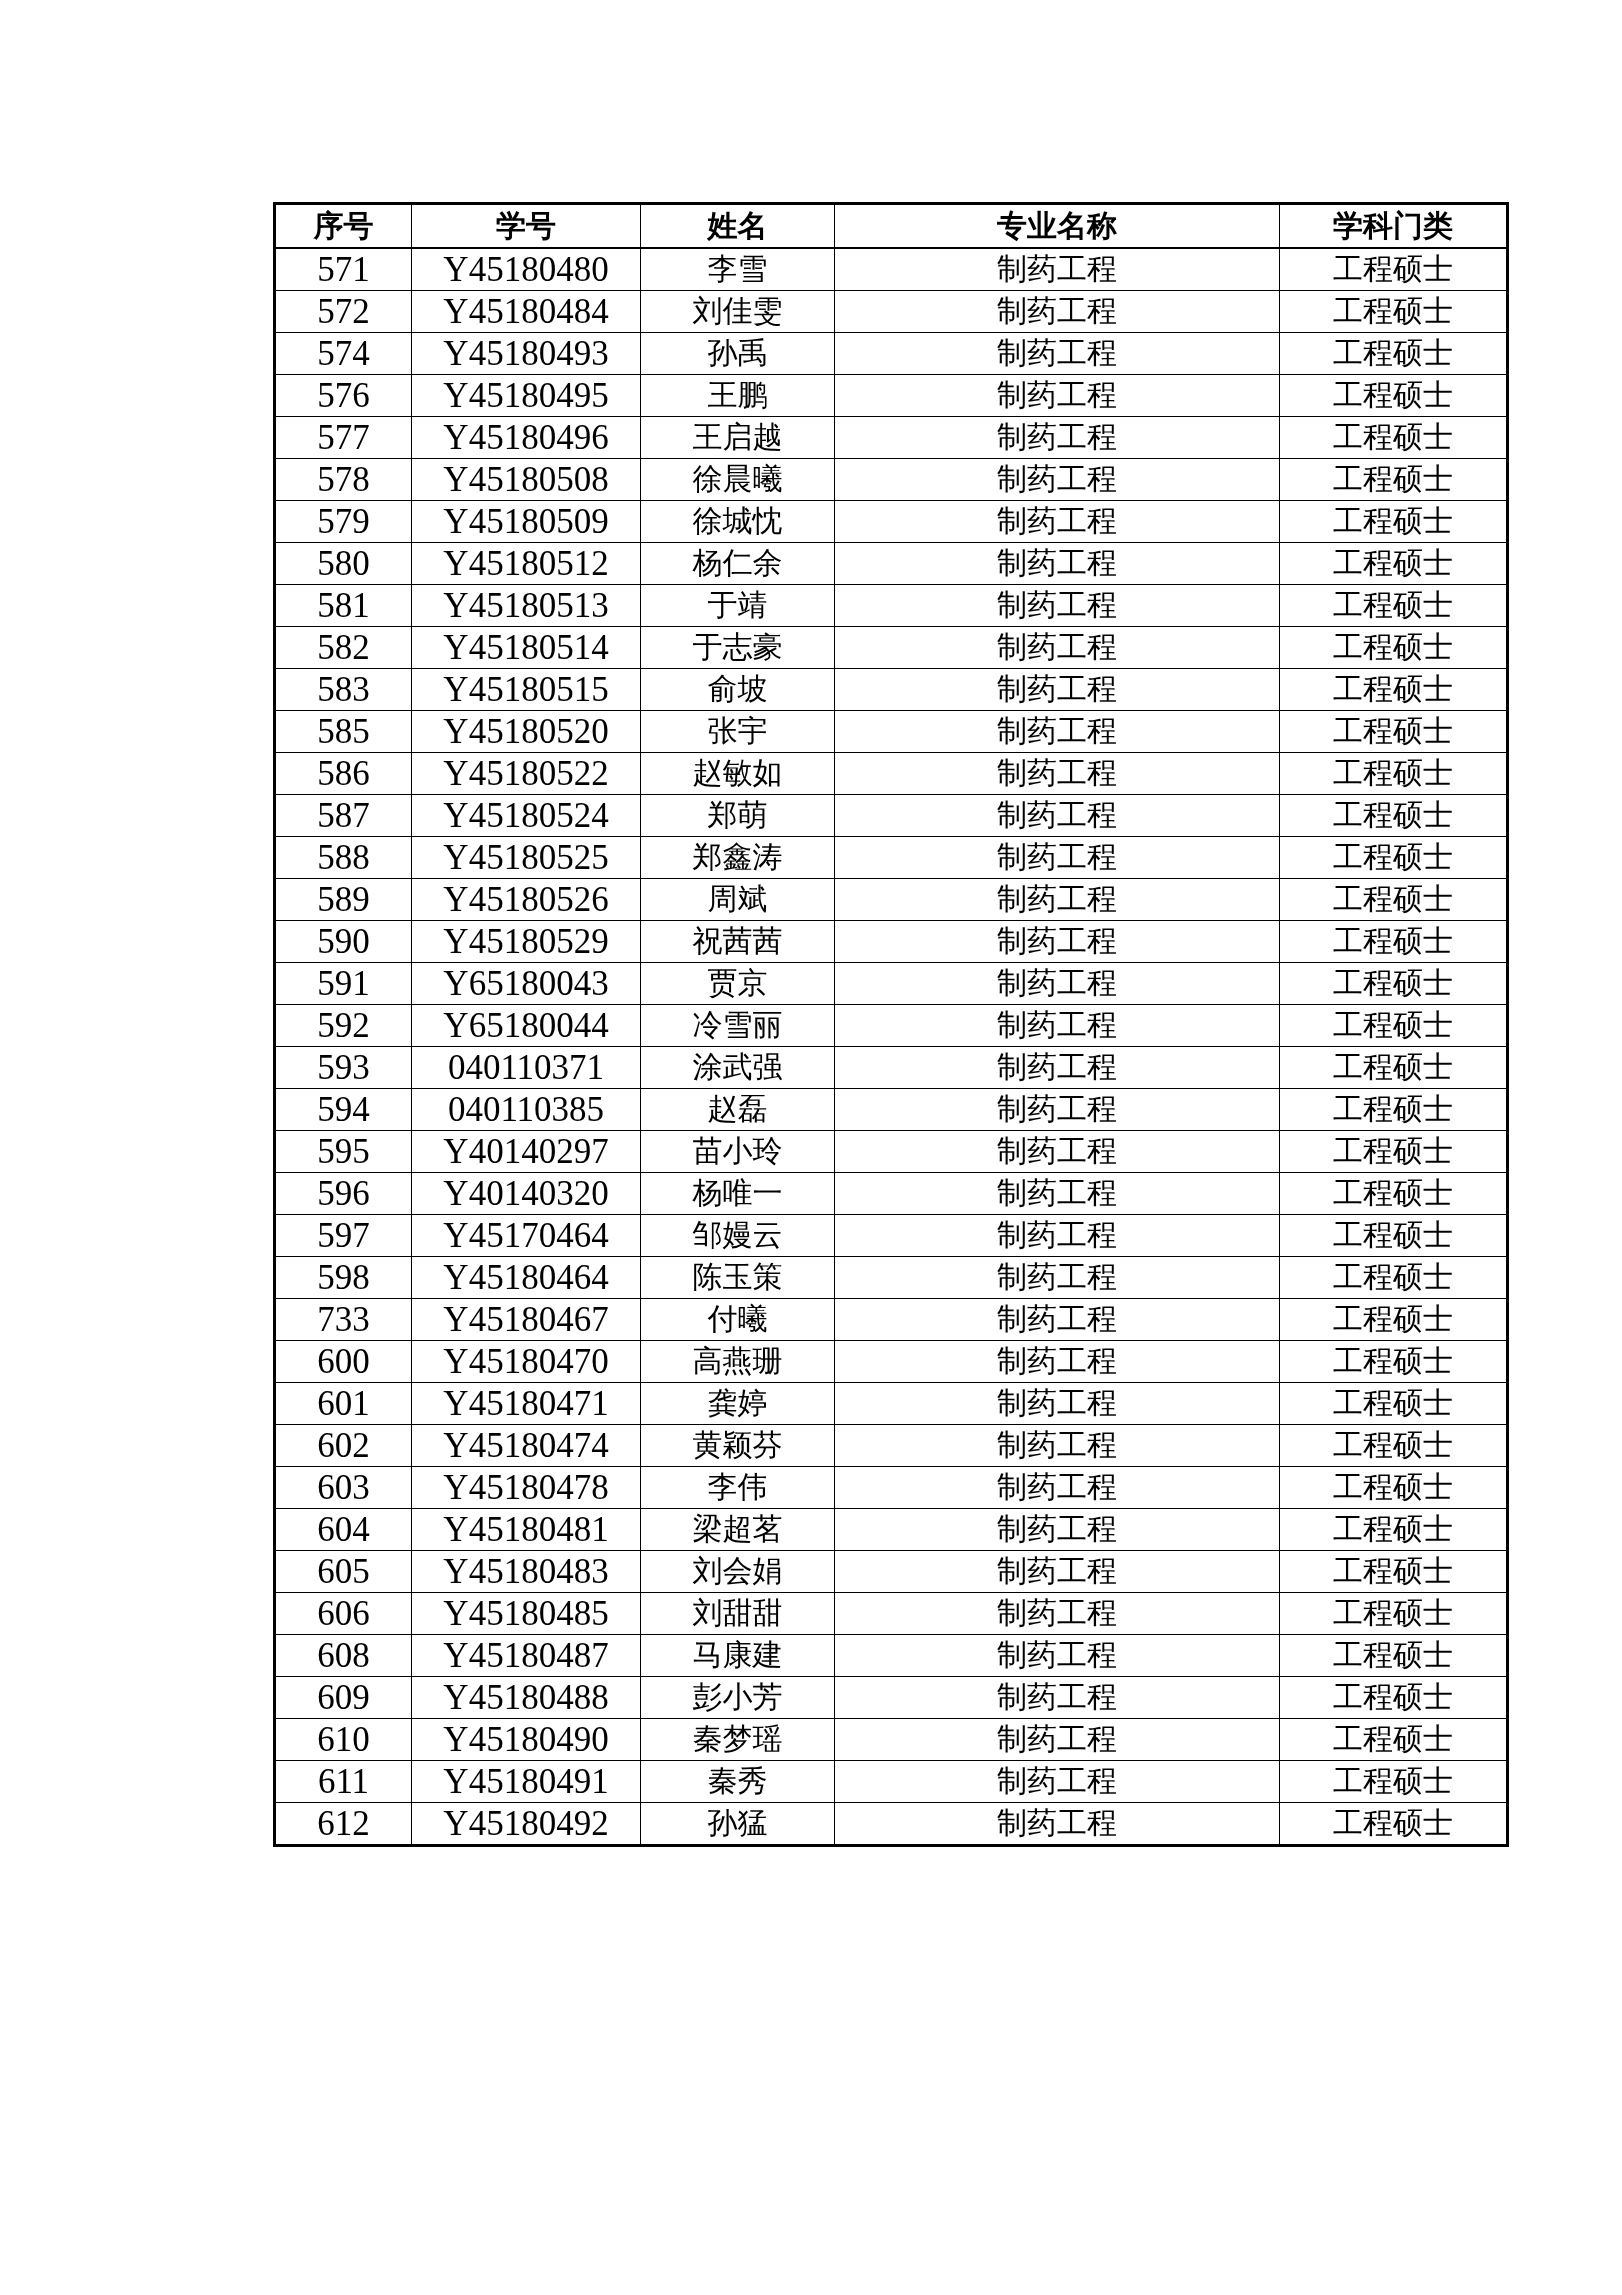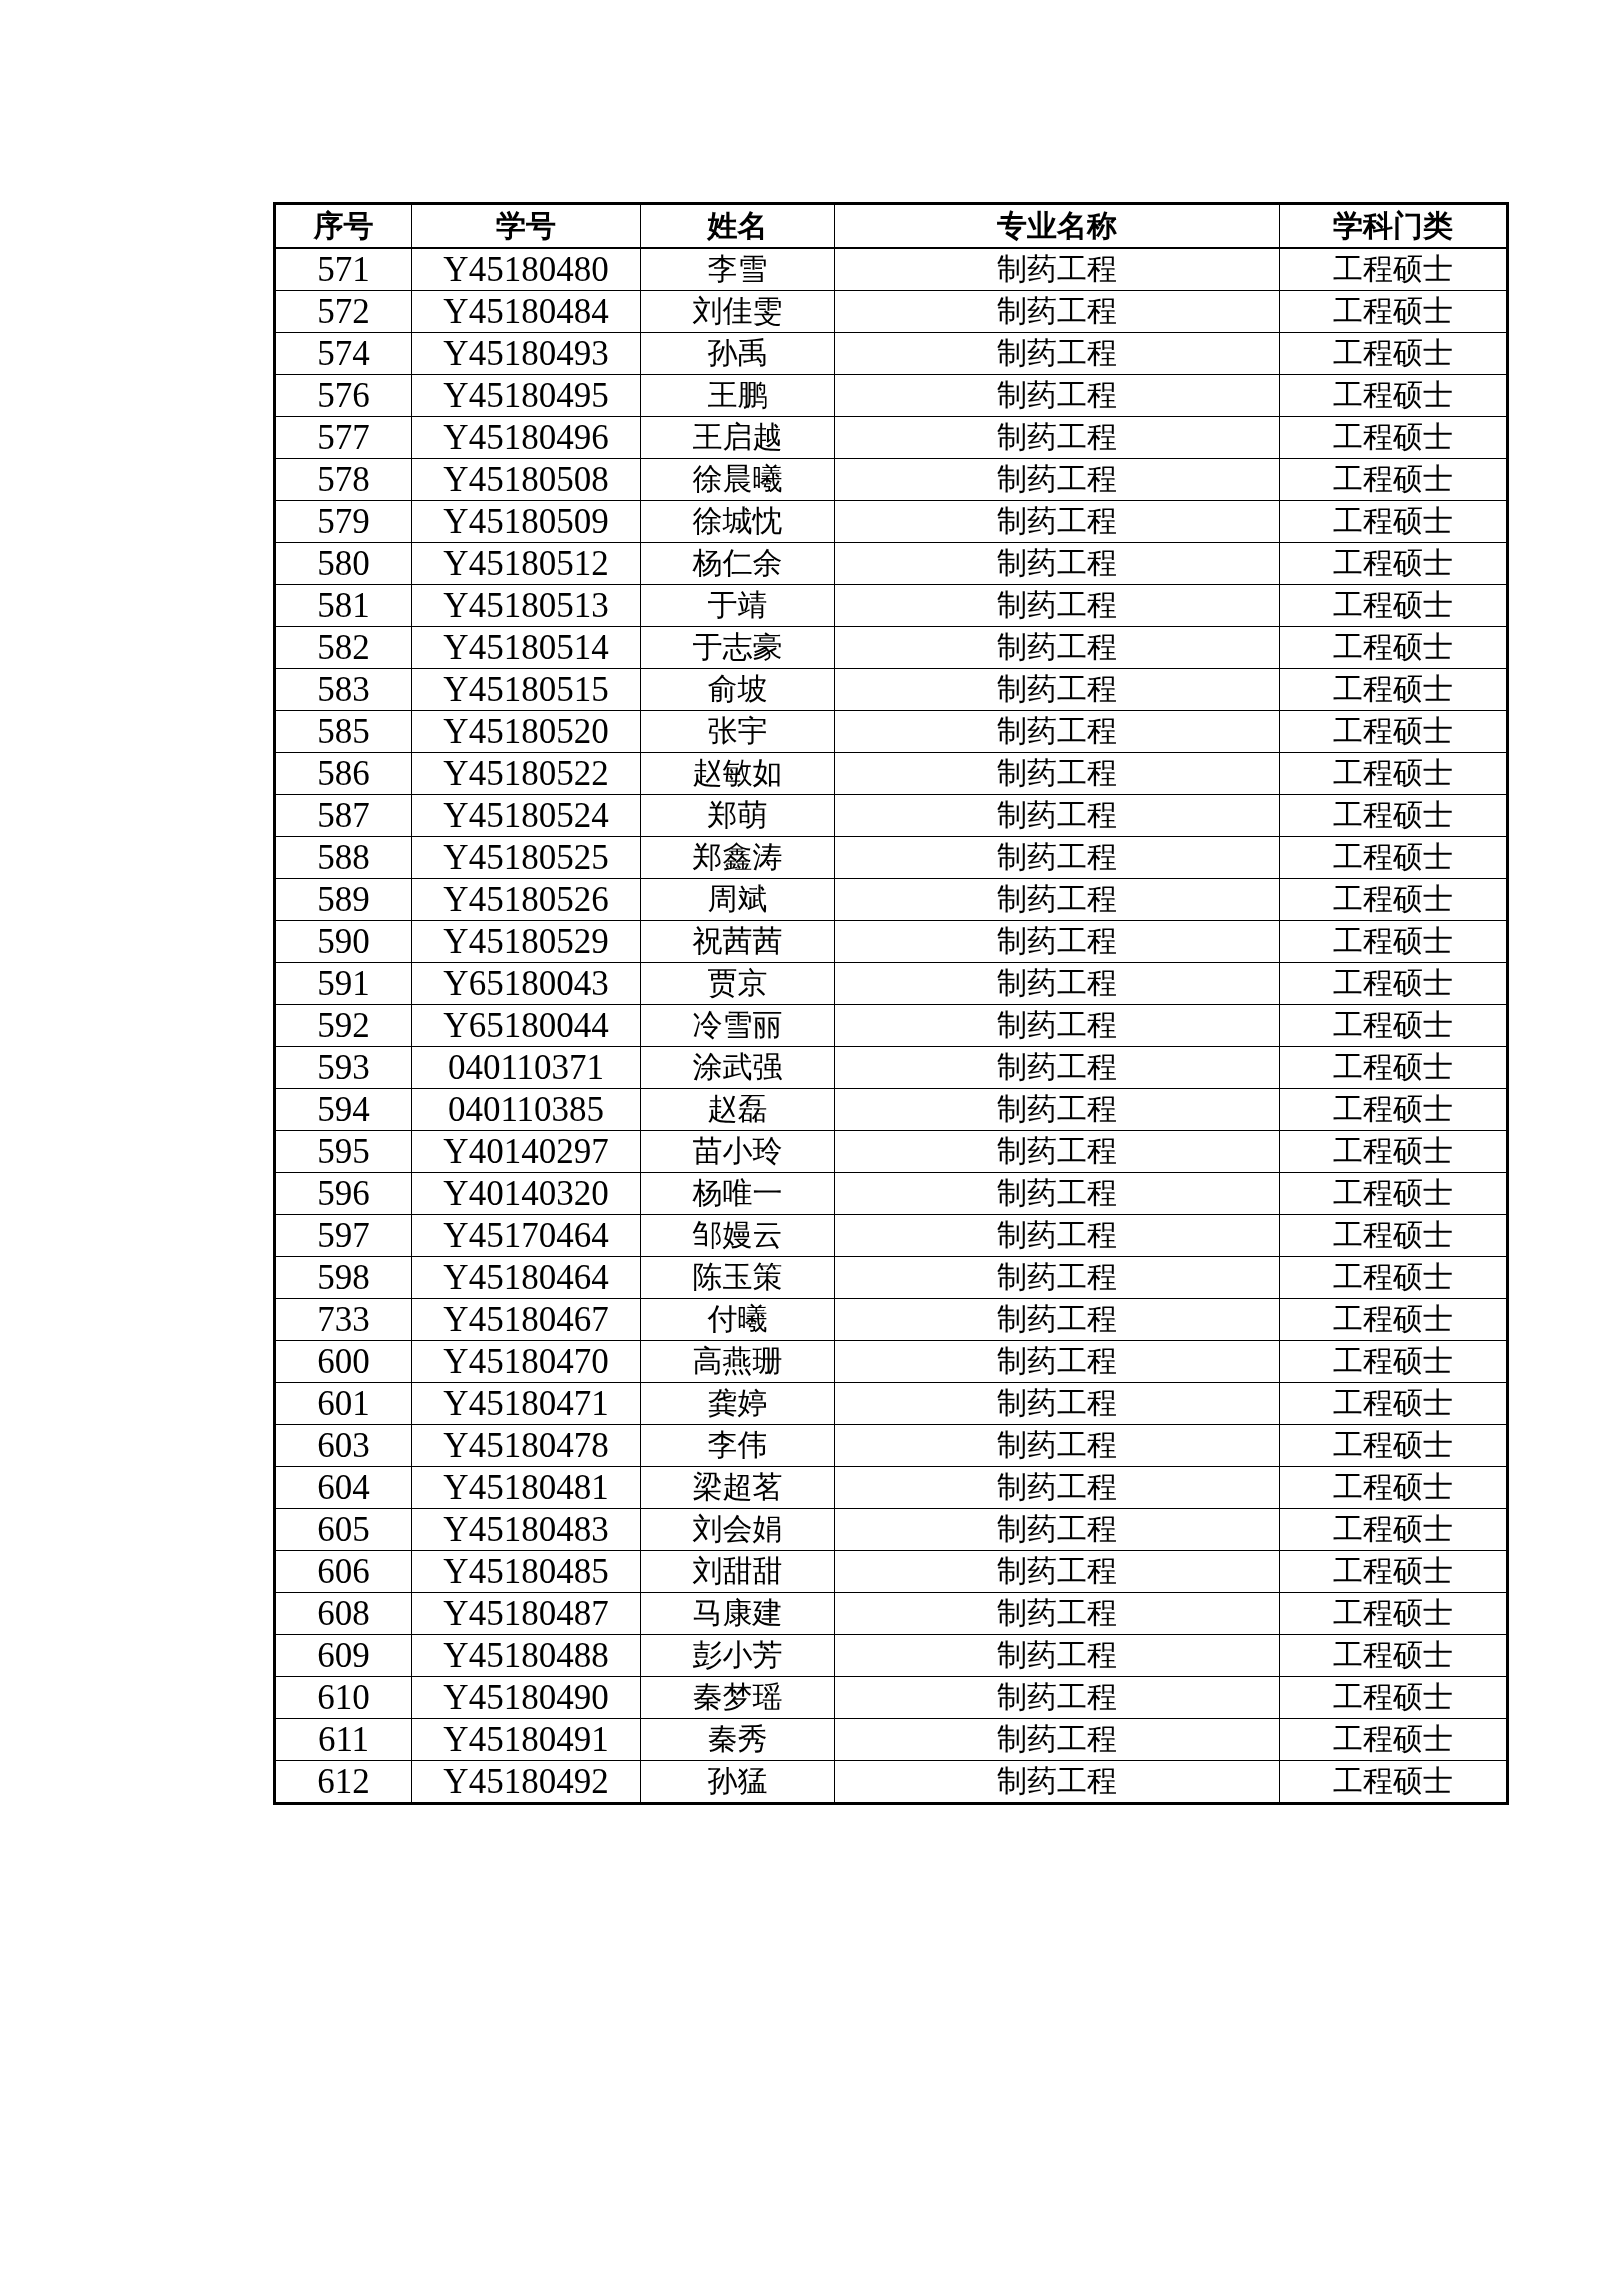--- a/index.html
+++ b/index.html
@@ -263,20 +263,27 @@
           <td>工程硕士</td>
         </tr>
         <tr>
           <td class="latin">601</td>
           <td class="latin">Y45180471</td>
           <td>龚婷</td>
           <td>制药工程</td>
           <td>工程硕士</td>
         </tr>
         <tr>
+          <td class="latin">602</td>
+          <td class="latin">Y45180474</td>
+          <td>黄颖芬</td>
+          <td>制药工程</td>
+          <td>工程硕士</td>
+        </tr>
+        <tr>
           <td class="latin">603</td>
           <td class="latin">Y45180478</td>
           <td>李伟</td>
           <td>制药工程</td>
           <td>工程硕士</td>
         </tr>
         <tr>
           <td class="latin">604</td>
           <td class="latin">Y45180481</td>
           <td>梁超茗</td>

